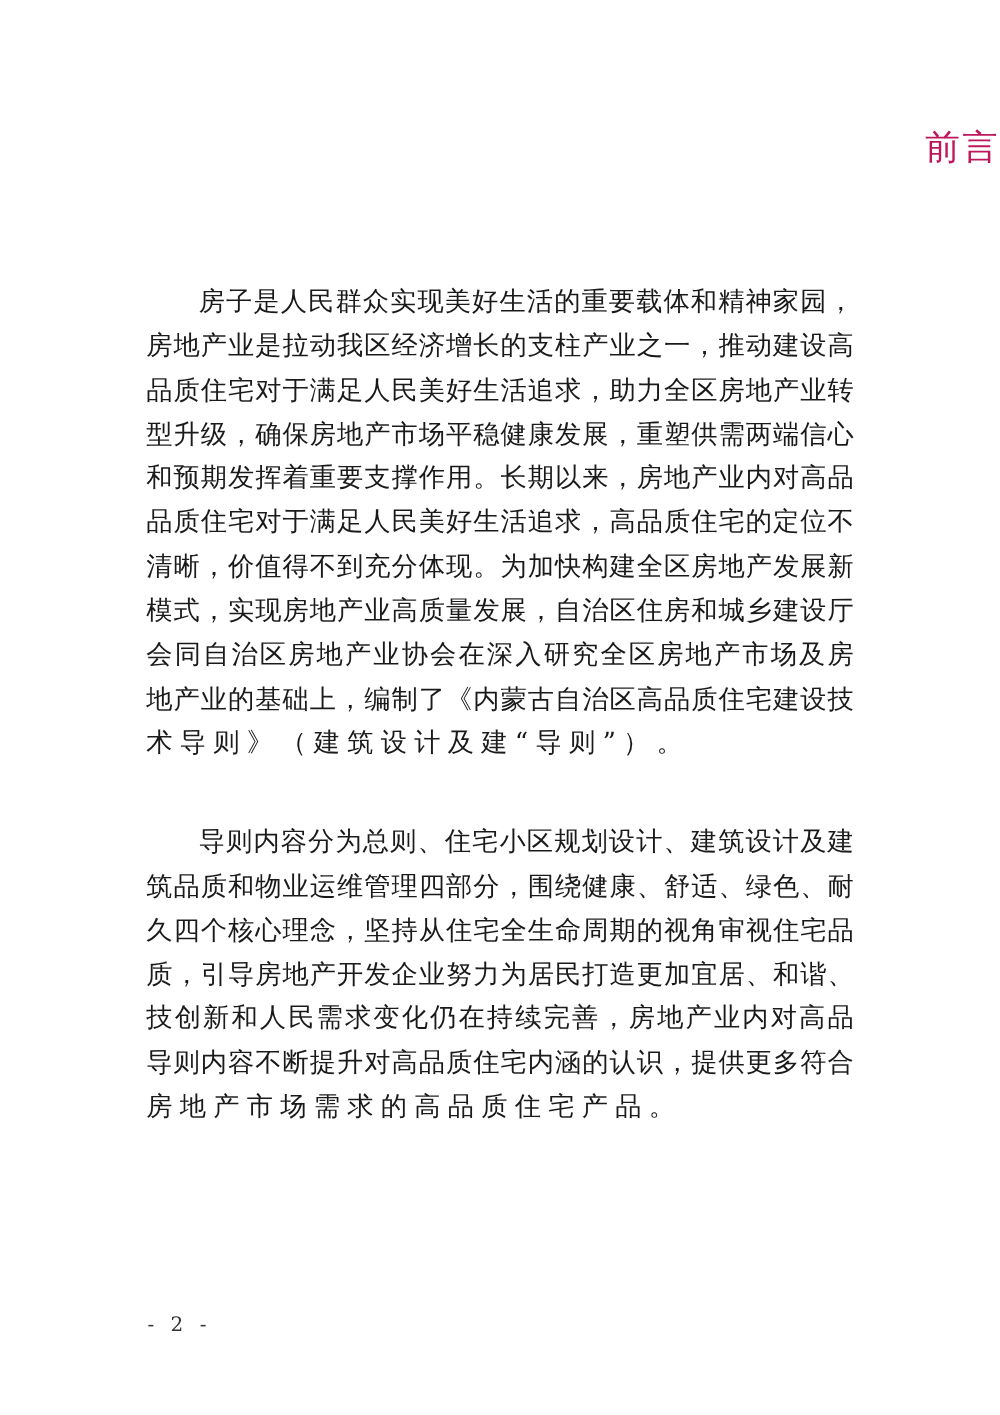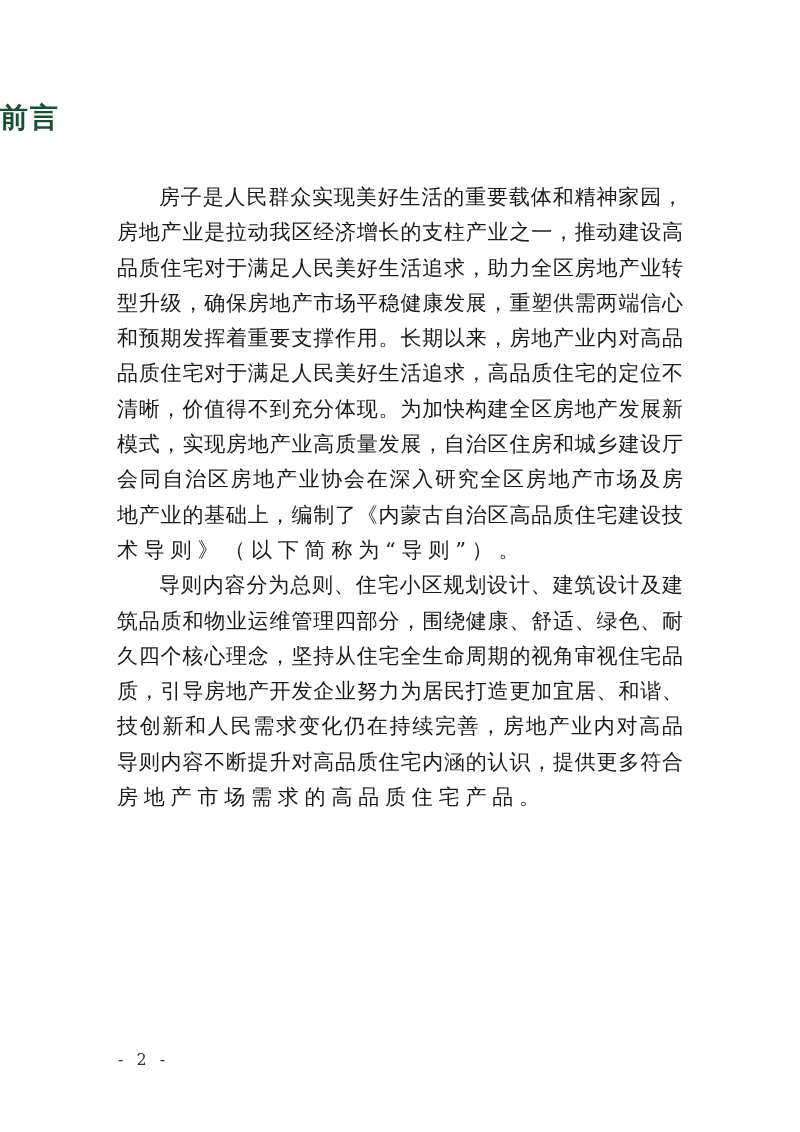--- a/index.html
+++ b/index.html
@@ -20,47 +20,48 @@
       left: 0; top: 0;
       width: 800px;
       height: 1132px;
       background: #ffffff;
     }
     .title {
       position: absolute;
       top: 98px;
       left: 0;
       width: 800px;
-      text-align: left;
+      text-align: right;
       font-family: "DejaVu Sans", "Liberation Sans", sans-serif;
-      font-weight: bold;
+      font-weight: normal;
       font-size: 28px;
       letter-spacing: 2px;
       line-height: 40px;
-      color: #14532d;
+      color: #be185d;
     }
     .body-text {
       position: absolute;
       top: 180px;
       left: 117px;
       width: 566px;
     }
     .line {
       display: block;
       height: 35.3px;
       line-height: 35.3px;
       font-size: 21px;
       white-space: nowrap;
       text-align: justify;
       text-align-last: justify;
       letter-spacing: 0;
       color: #1a1a1a;
     }
     .line.indent {
       padding-left: 42px;
+      margin-top: 44px;
     }
     .line.last {
       text-align: left;
       text-align-last: left;
       letter-spacing: 5.8px;
     }
     .page-number {
       position: absolute;
       top: 1050px;
       left: 118px;
@@ -82,21 +83,21 @@
       <span class="line indent">房子是人民群众实现美好生活的重要载体和精神家园，</span>
       <span class="line">房地产业是拉动我区经济增长的支柱产业之一，推动建设高</span>
       <span class="line">品质住宅对于满足人民美好生活追求，助力全区房地产业转</span>
       <span class="line">型升级，确保房地产市场平稳健康发展，重塑供需两端信心</span>
       <span class="line">和预期发挥着重要支撑作用。长期以来，房地产业内对高品</span>
       <span class="line">品质住宅对于满足人民美好生活追求，高品质住宅的定位不</span>
       <span class="line">清晰，价值得不到充分体现。为加快构建全区房地产发展新</span>
       <span class="line">模式，实现房地产业高质量发展，自治区住房和城乡建设厅</span>
       <span class="line">会同自治区房地产业协会在深入研究全区房地产市场及房</span>
       <span class="line">地产业的基础上，编制了《内蒙古自治区高品质住宅建设技</span>
-      <span class="line last">术导则》（以下简称为“导则”）。</span>
+      <span class="line last">术导则》（建筑设计及建“导则”）。</span>
     </div>
     <div>
       <span class="line indent">导则内容分为总则、住宅小区规划设计、建筑设计及建</span>
       <span class="line">筑品质和物业运维管理四部分，围绕健康、舒适、绿色、耐</span>
       <span class="line">久四个核心理念，坚持从住宅全生命周期的视角审视住宅品</span>
       <span class="line">质，引导房地产开发企业努力为居民打造更加宜居、和谐、</span>
       <span class="line">技创新和人民需求变化仍在持续完善，房地产业内对高品</span>
       <span class="line">导则内容不断提升对高品质住宅内涵的认识，提供更多符合</span>
       <span class="line last">房地产市场需求的高品质住宅产品。</span>
     </div>

